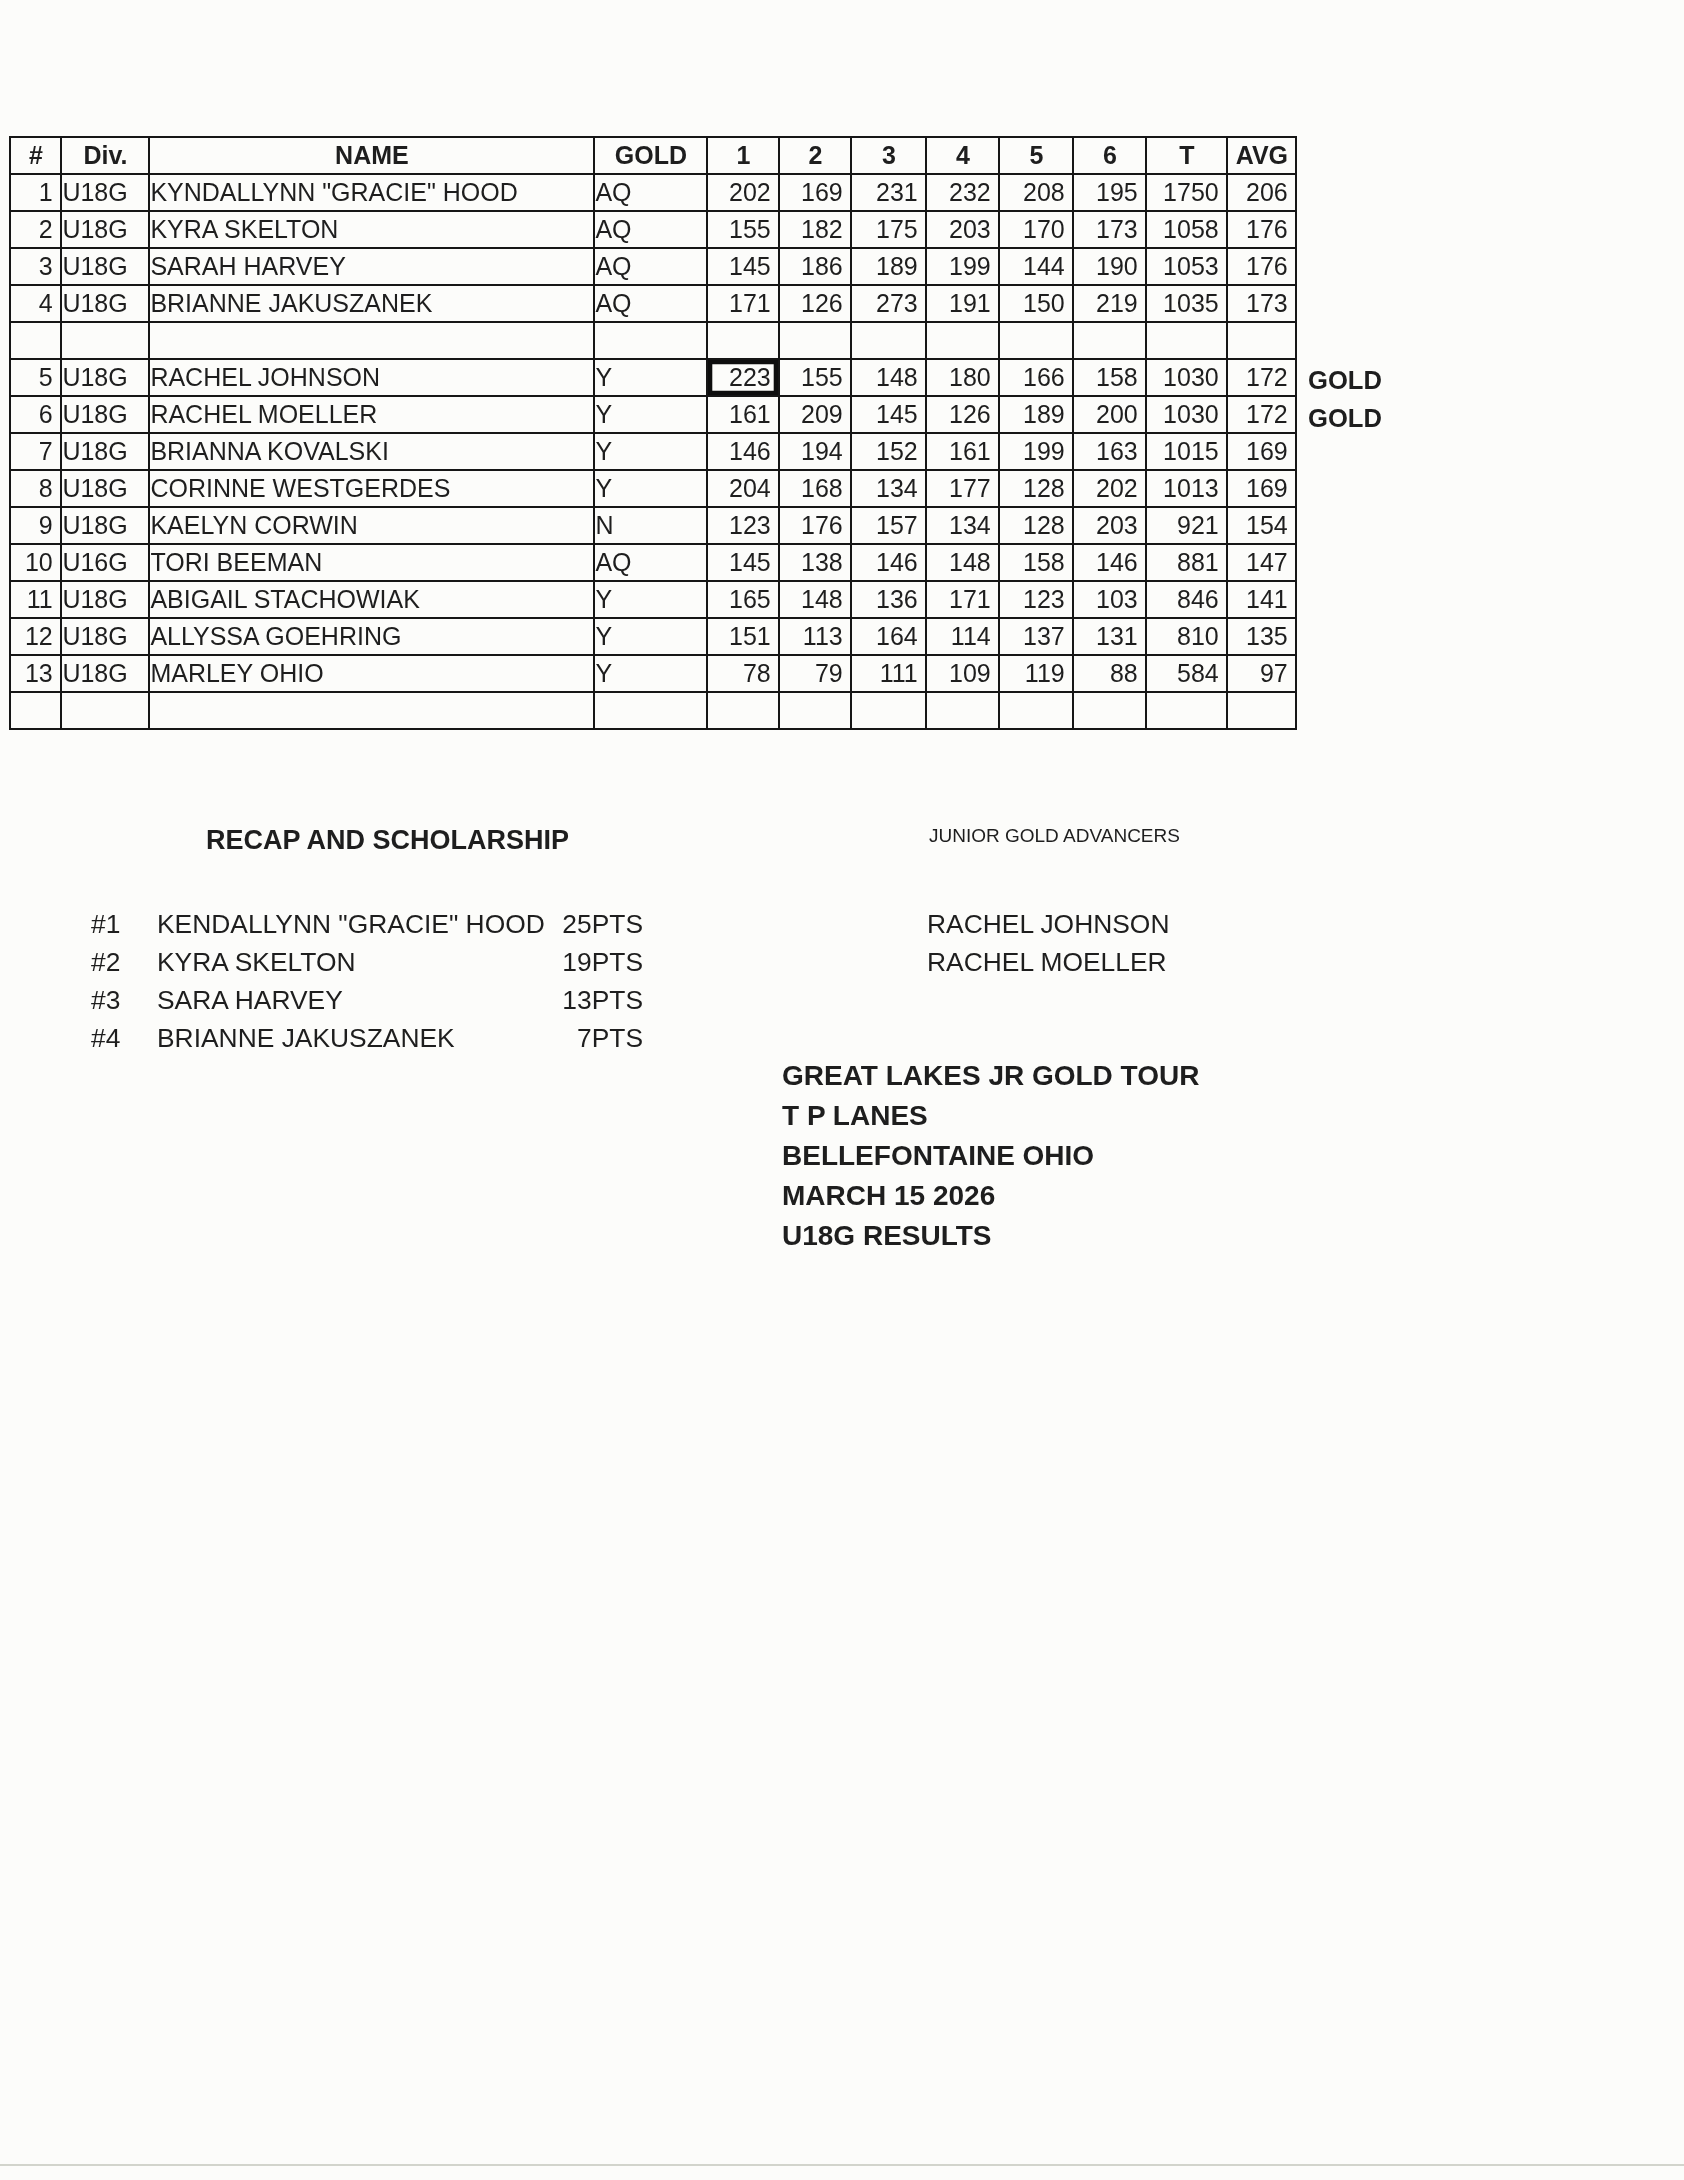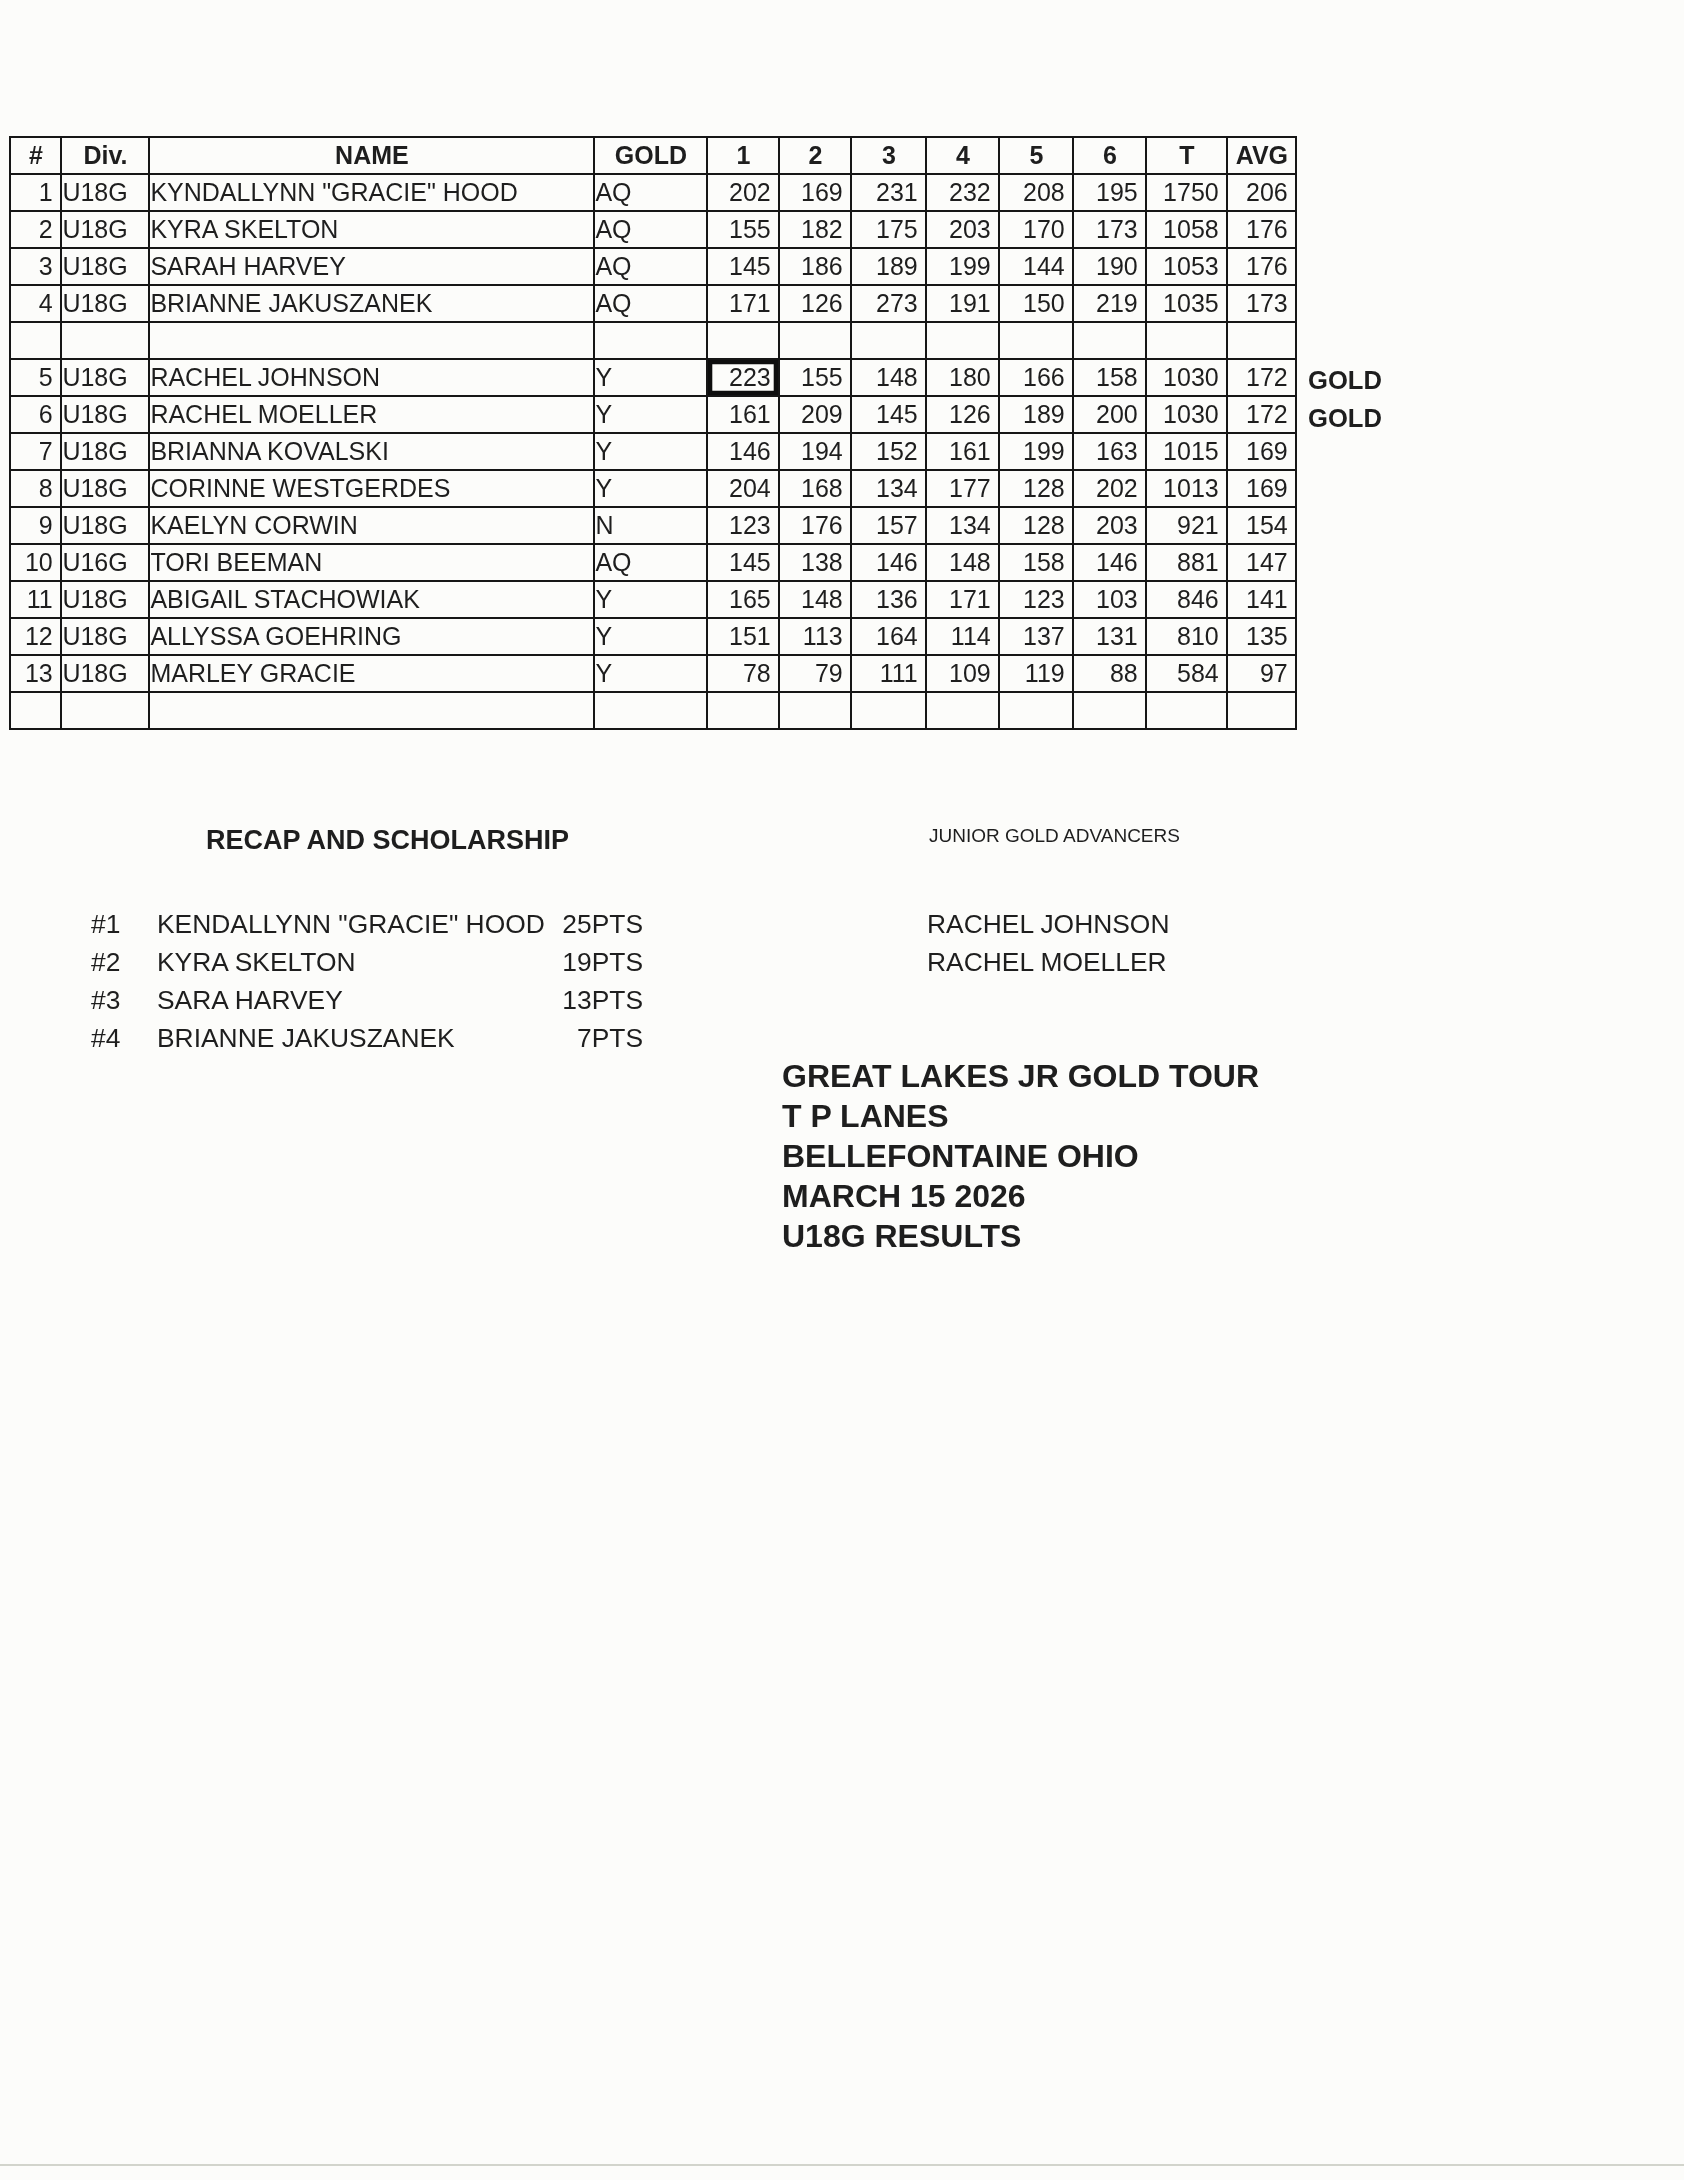--- a/index.html
+++ b/index.html
@@ -67,21 +67,21 @@
   .adv-title {
     position:absolute; left:929px; top:825px;
     font-size:19px; font-weight:normal; white-space:nowrap;
   }
   .adv-list { position:absolute; left:927px; top:905px; }
   .adv-row { height:38px; display:flex; align-items:center; font-size:26.4px; white-space:nowrap; }
 
   
   .event-block {
     position:absolute; left:782px; top:1056px;
-    font-size:32px; font-weight:bold; line-height:40px; white-space:nowrap;
+    font-size:28px; font-weight:bold; line-height:40px; white-space:nowrap;
   }
 
   
   .scan-edge {
     position:absolute; left:0; top:2164px; width:1685px; height:1.7px;
     background:#d2d4cc;
   }
 </style>
 </head>
 <body>
@@ -298,21 +298,21 @@
           <td class="al-r">164</td>
           <td class="al-r">114</td>
           <td class="al-r">137</td>
           <td class="al-r">131</td>
           <td class="al-r">810</td>
           <td class="al-r">135</td>
         </tr>
         <tr>
           <td class="al-r">13</td>
           <td class="al-c">U18G</td>
-          <td class="al-c">MARLEY GRACIE</td>
+          <td class="al-c">MARLEY OHIO</td>
           <td class="al-c">Y</td>
           <td class="al-r">78</td>
           <td class="al-r">79</td>
           <td class="al-r">111</td>
           <td class="al-r">109</td>
           <td class="al-r">119</td>
           <td class="al-r">88</td>
           <td class="al-r">584</td>
           <td class="al-r">97</td>
         </tr>

